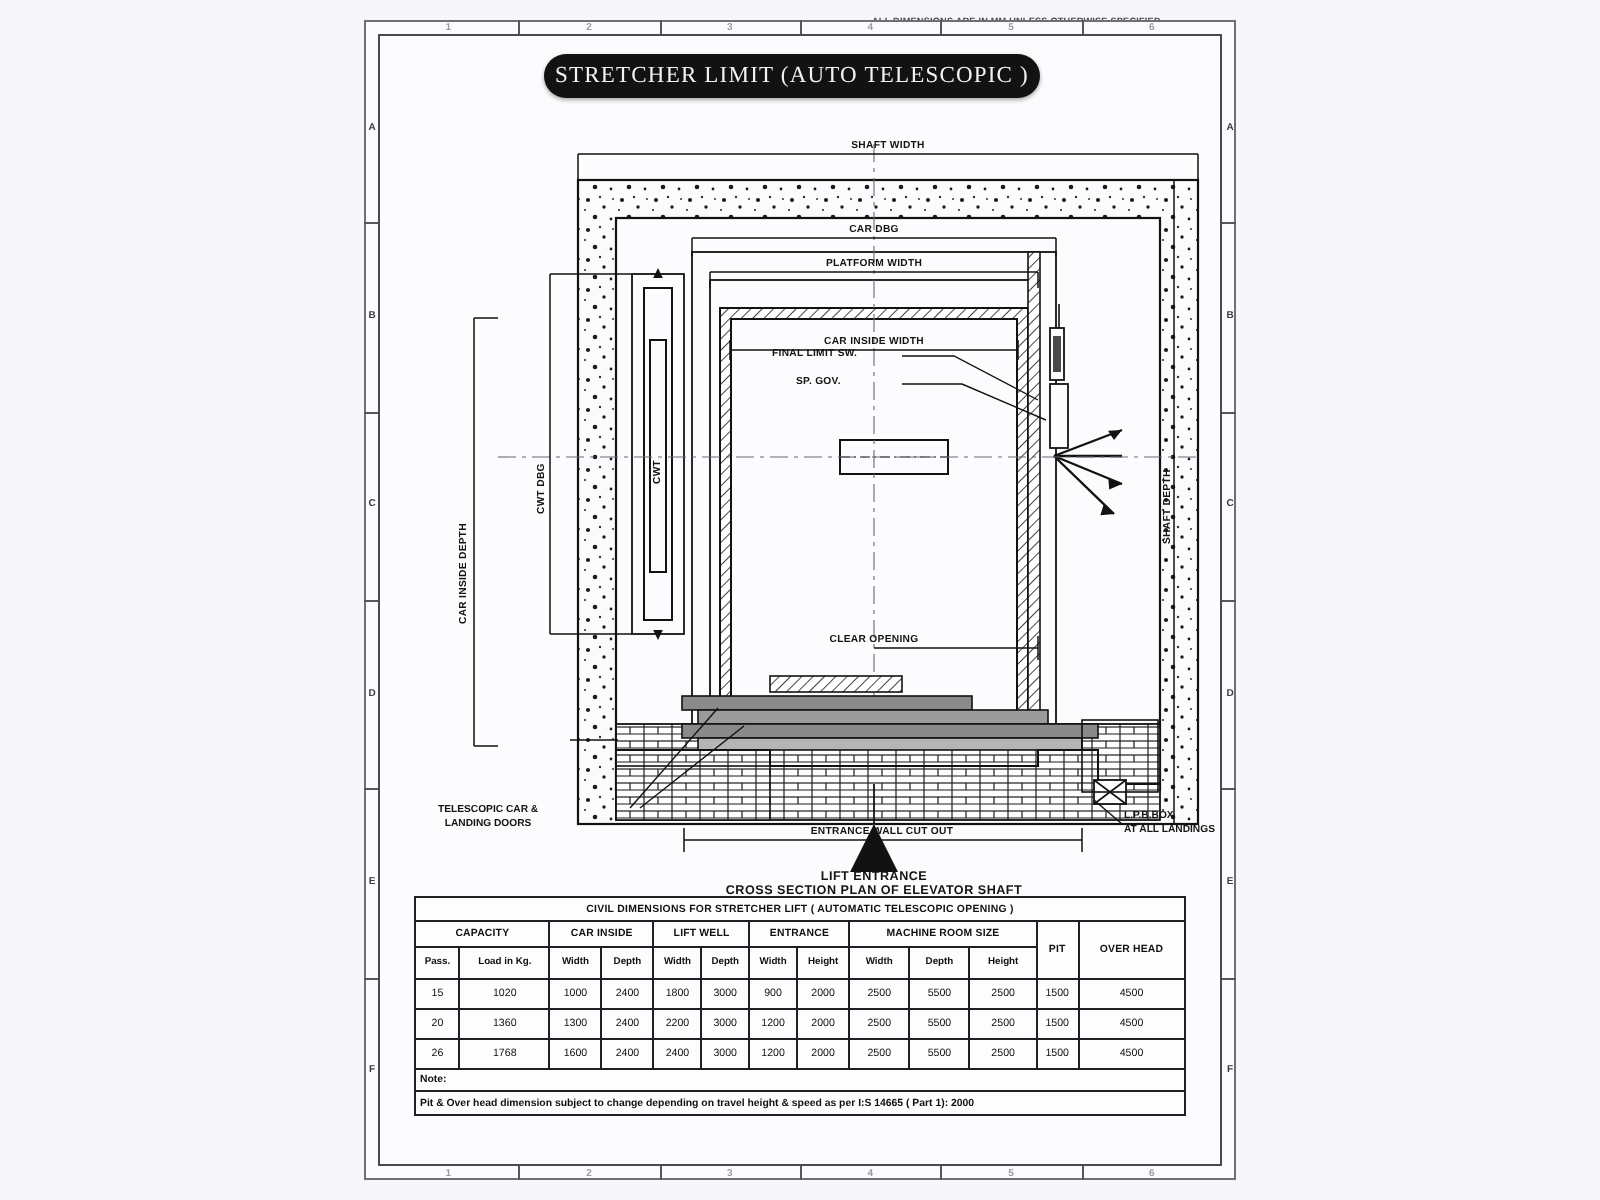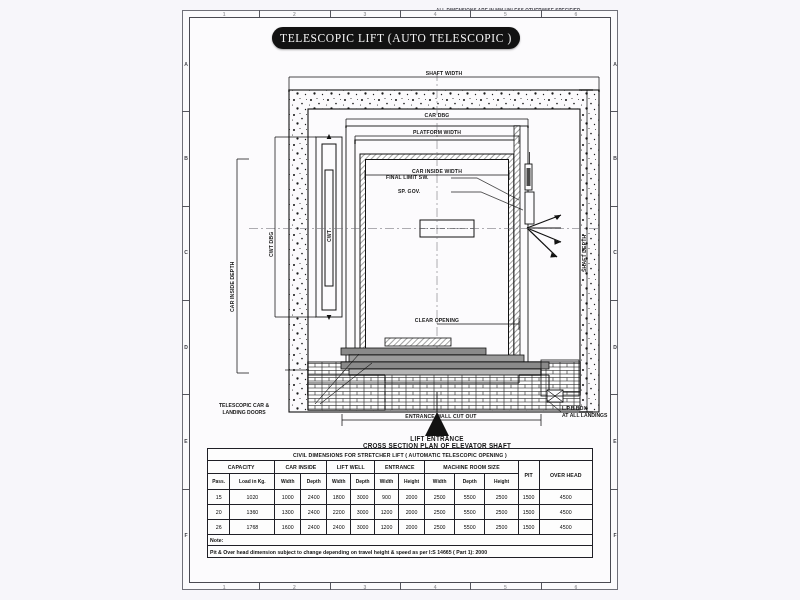--- a/index.html
+++ b/index.html
@@ -139,21 +139,21 @@
       <div class="margin-num" style="left: 501.5px; top: 584px; opacity: 0.5;">5</div>
       <div class="tickline-v" style="left: 470.333px; top: 10px; height: 7px;"></div>
       <div class="tickline-v" style="left: 470.333px; top: 583px; height: 7px;"></div>
       <div class="margin-num" style="left: 571.833px; top: 10.5px; opacity: 0.5;">6</div>
       <div class="margin-num" style="left: 571.833px; top: 584px; opacity: 0.5;">6</div>
       <div class="tickline-v" style="left: 540.667px; top: 10px; height: 7px;"></div>
       <div class="tickline-v" style="left: 540.667px; top: 583px; height: 7px;"></div>
     </div>
 
   <div class="title-banner">
-    <span>TELESCOPIC LIFT (AUTO TELESCOPIC )</span>
+    <span>STRETCHER LIMIT (AUTO TELESCOPIC )</span>
   </div>
 
   <div class="dwg">
     <svg width="422" height="390" viewBox="0 0 422 390">
       <defs>
         <pattern id="concrete" width="17" height="15" patternUnits="userSpaceOnUse">
           <rect width="17" height="15" fill="#fbfafc"></rect>
           <circle cx="3" cy="3" r="1.05" fill="#1c1c1c"></circle>
           <circle cx="11" cy="6.5" r="0.85" fill="#1c1c1c"></circle>
           <circle cx="6.5" cy="11.5" r="1.15" fill="#1c1c1c"></circle>

